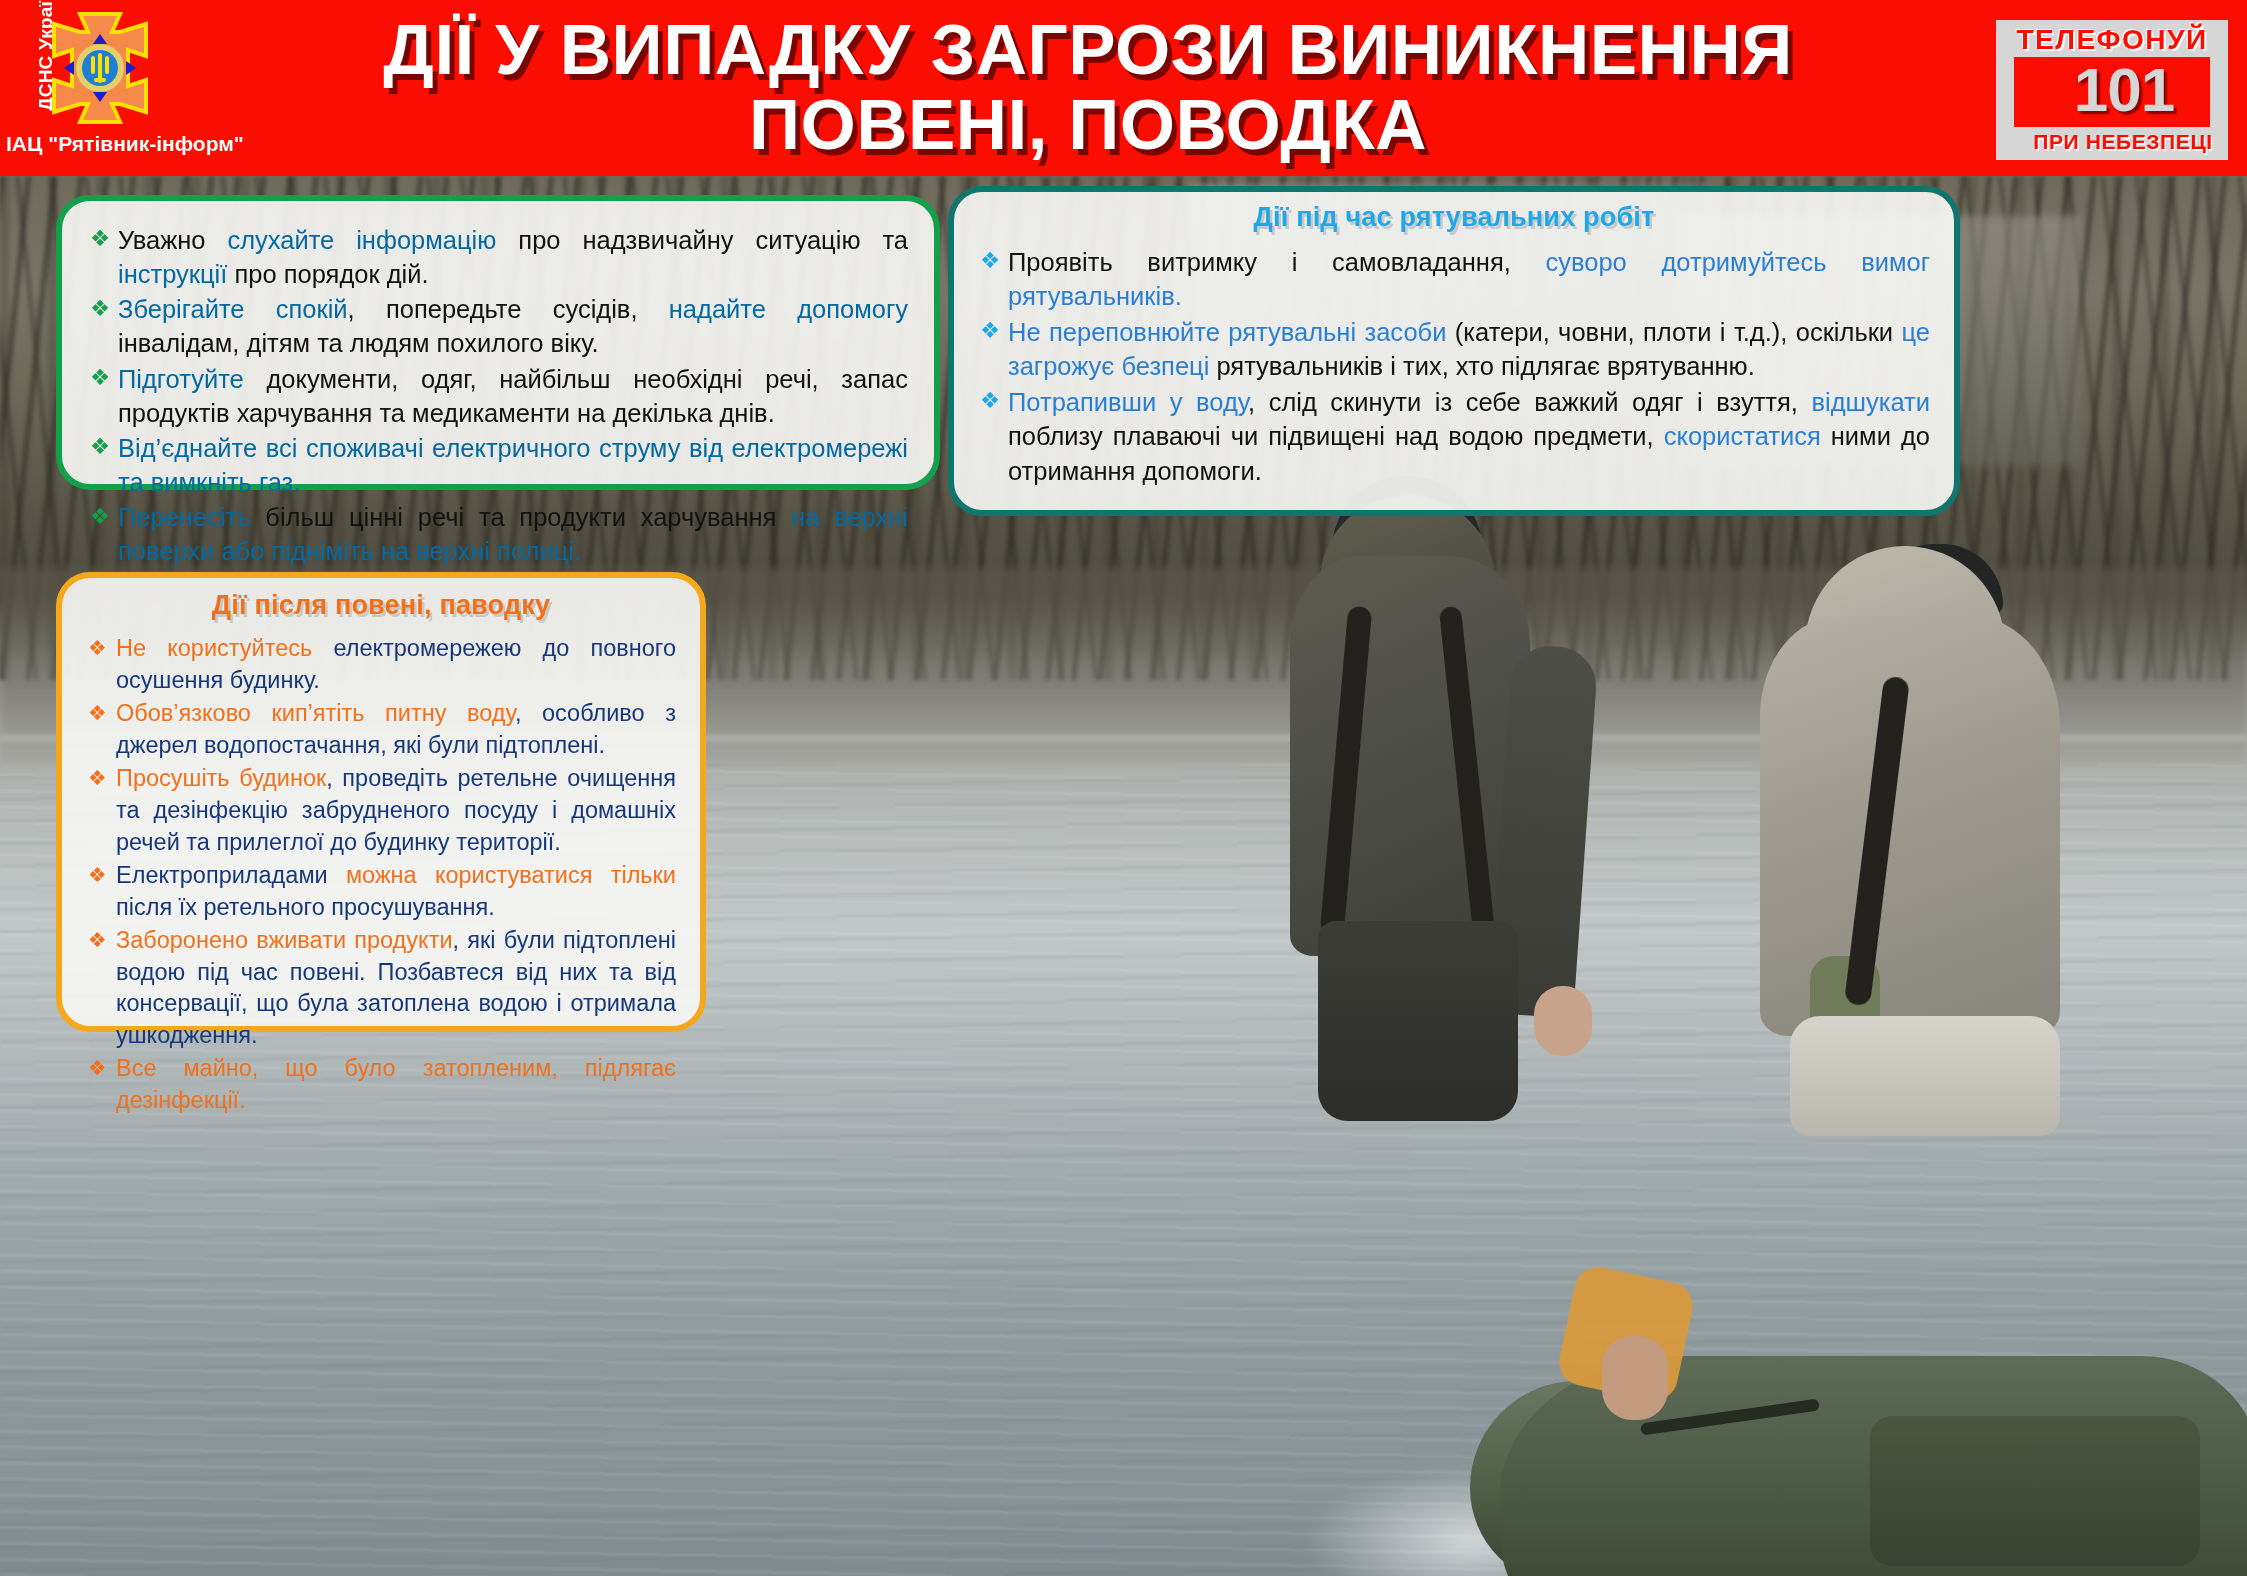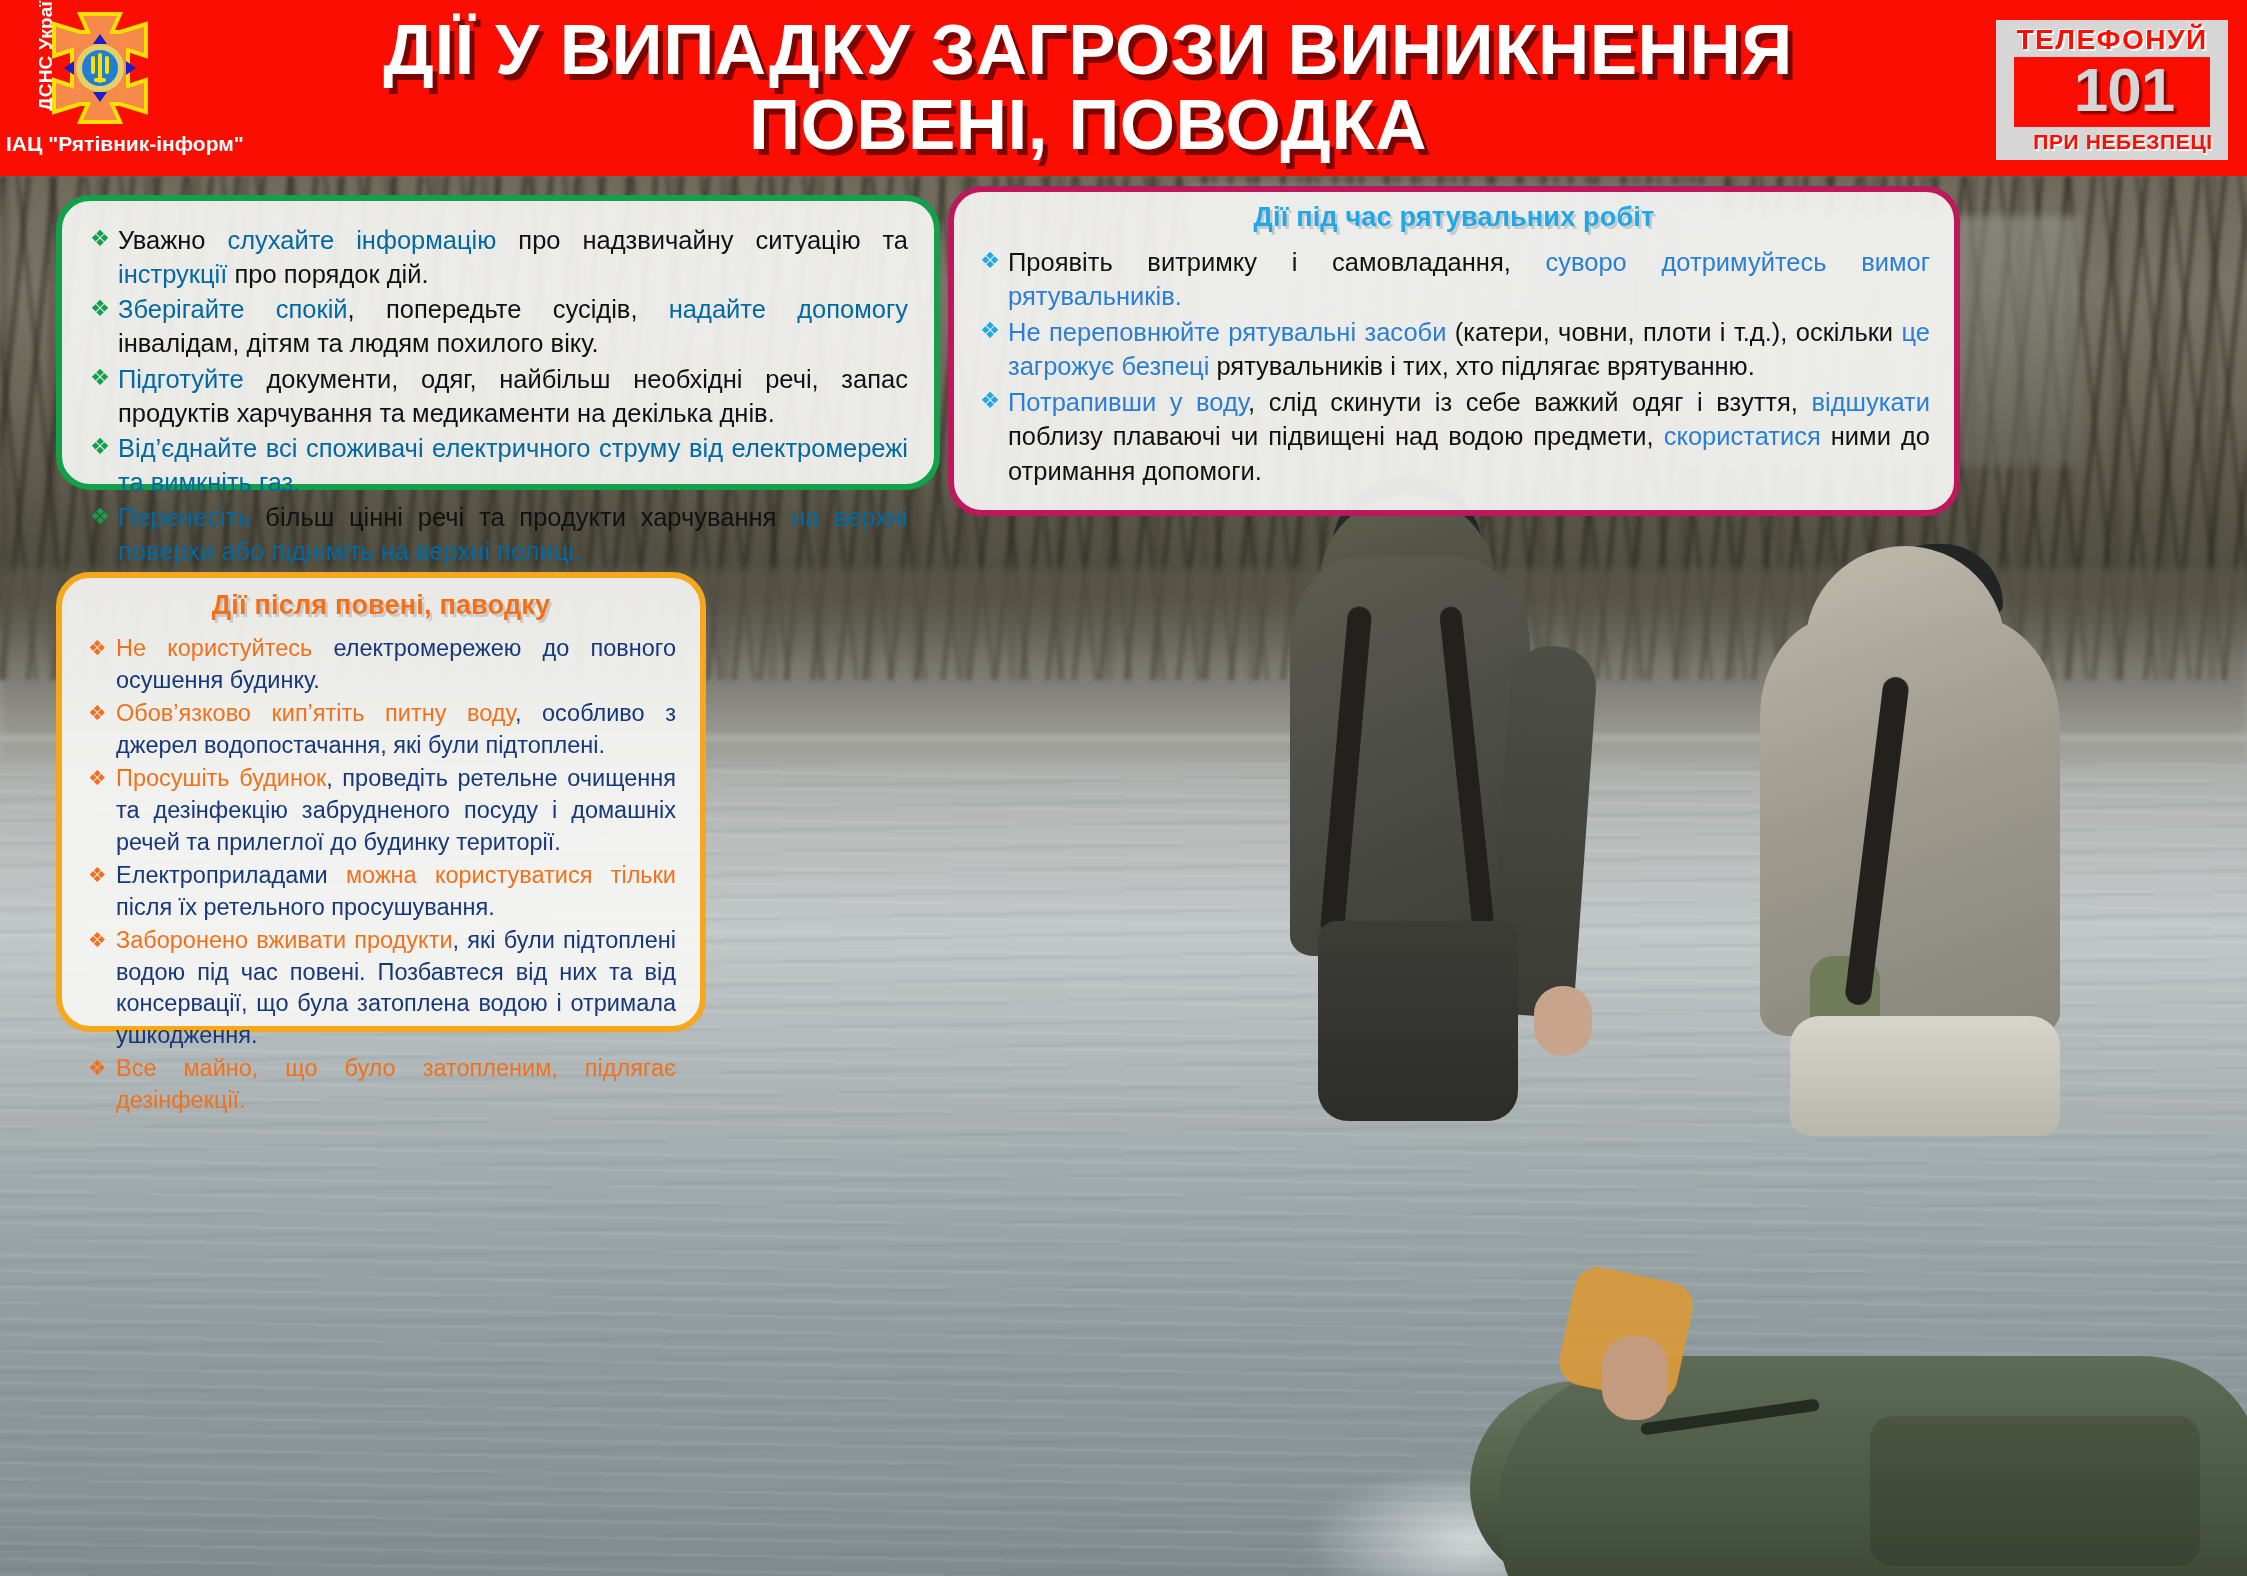--- a/index.html
+++ b/index.html
@@ -252,21 +252,21 @@
     background: rgba(246,246,244,.92);
     border-radius: 34px;
   }
   .panel-green {
     left: 56px; top: 195px; width: 884px; height: 295px;
     border: 6px solid #12a04a;
     padding: 22px 26px 18px 26px;
   }
   .panel-blue {
     left: 948px; top: 186px; width: 1012px; height: 330px;
-    border: 6px solid #be185d;
+    border: 6px solid #0f766e;
     padding: 10px 24px 18px 24px;
   }
   .panel-orange {
     left: 56px; top: 572px; width: 650px; height: 460px;
     border: 6px solid #f5a81c;
     padding: 12px 24px 18px 24px;
   }
 
   .panel-title {
     text-align: center; font-weight: bold;

